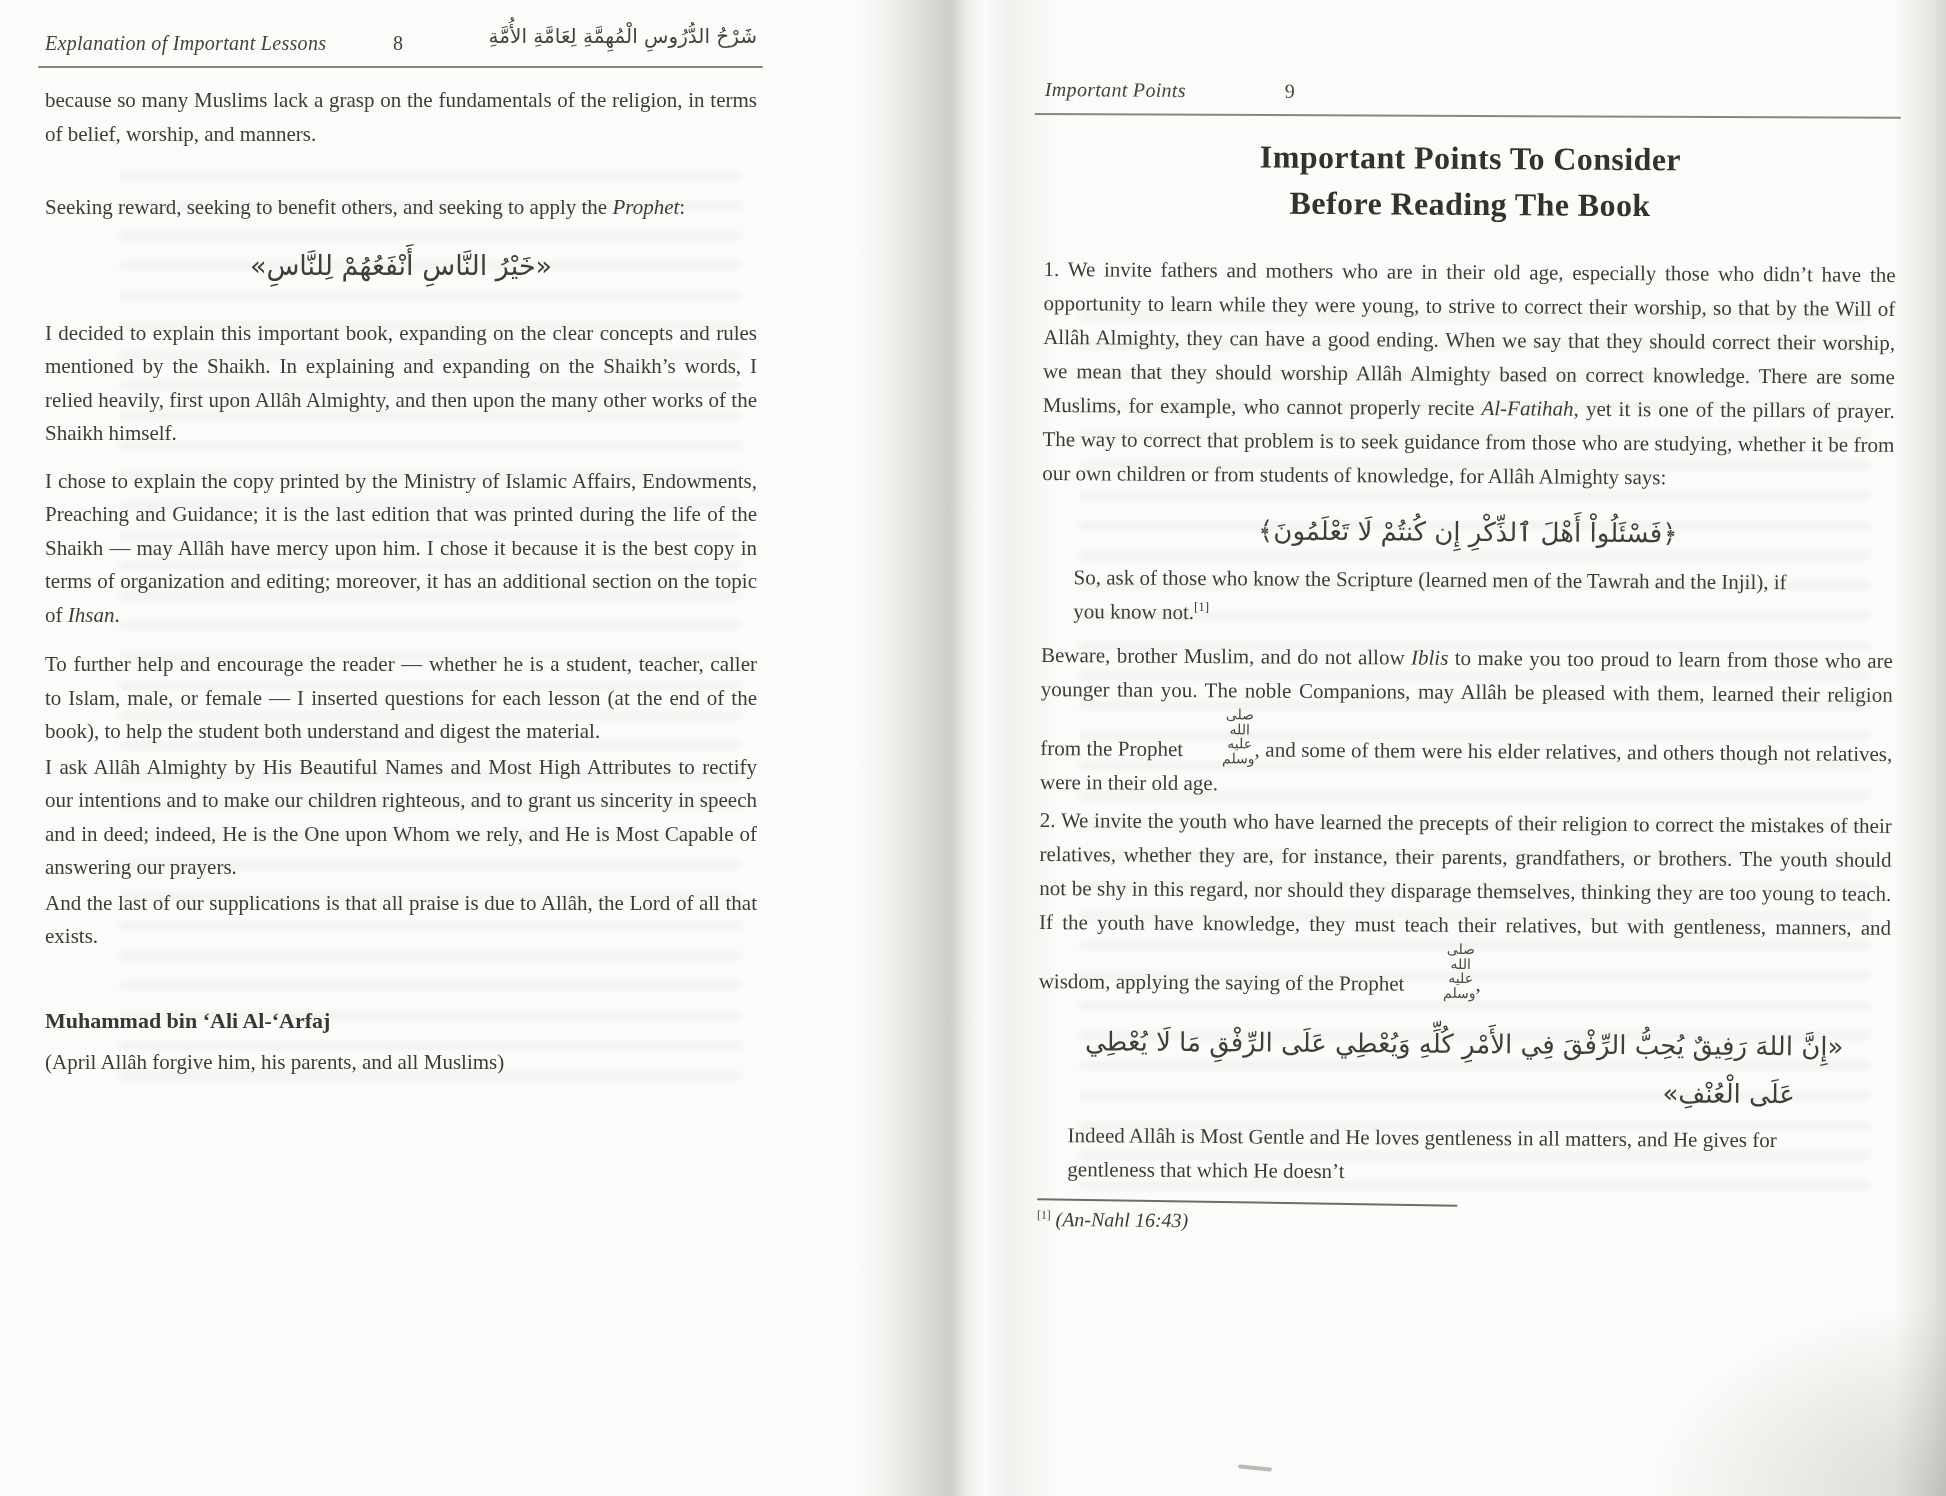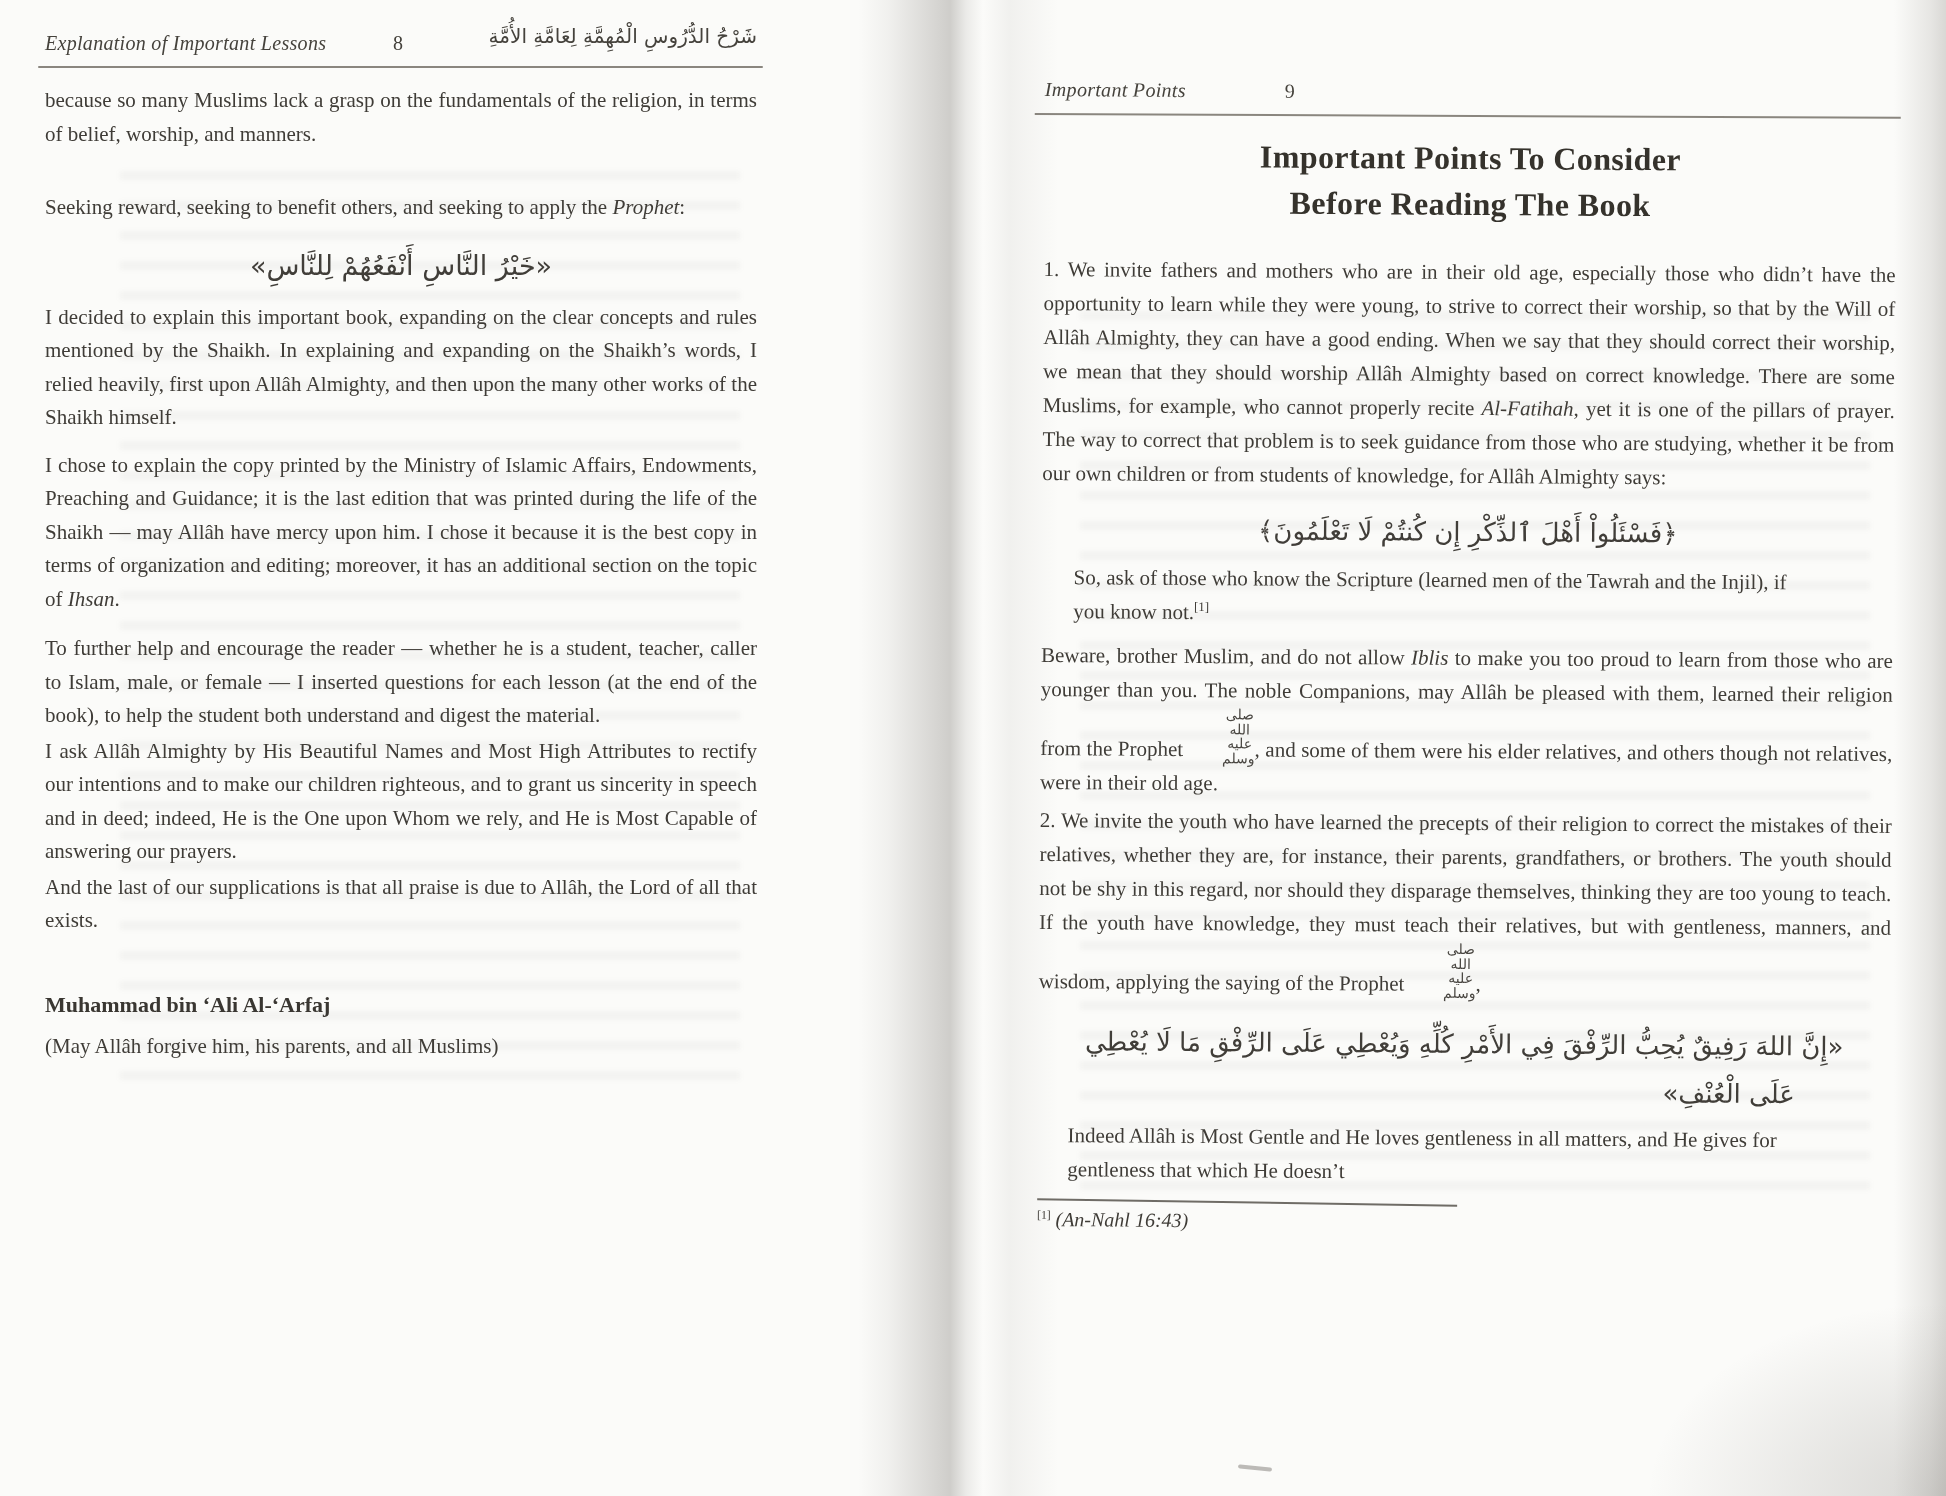--- a/index.html
+++ b/index.html
@@ -18,21 +18,21 @@
   .runhead .rh-title{font-style:italic;letter-spacing:0.3px;color:#45423c;}
   .runhead .rh-num{position:absolute;top:0;font-style:normal;color:#45423c;}
   .runhead .rh-ar{position:absolute;right:0;top:-8px;font-family:"DejaVu Sans",sans-serif;font-size:20px;direction:rtl;color:#45423c;margin-left:35px;}
   .head-rule{height:0;border-bottom:2px solid #8a867f;}
   .head-rule.left{width:725px;margin-left:-7px;border-radius:2px;}
   .head-rule.right{width:866px;margin-left:-10px;transform:rotate(-0.15deg);}
 
   
   .para{font-size:21px;line-height:33.5px;text-align:justify;margin:14px 0 0 0;}
   .right-content .para{line-height:34px;}
-  .mt8{margin-top:8px;}.mt10{margin-top:10px;}.mt12{margin-top:12px;}
+  .mt8{margin-top:8px;}.mt10{margin-top:10px;}.mt12{margin-top:28px;}
   .mt16{margin-top:16px;}.mt18{margin-top:18px;}.mt20{margin-top:20px;}
   .mt28{margin-top:28px;}.mt40{margin-top:40px;}.mt4{margin-top:4px;}
   .mt13{margin-top:2px;}.mt54{margin-top:54px;}
 
   .arabic{font-family:"DejaVu Sans",sans-serif;direction:rtl;unicode-bidi:isolate;color:#413e39;}
   .ar-center{text-align:center;font-size:26px;line-height:46px;}
   .ar-line2{text-align:right;padding-right:95px;font-size:26px;line-height:42px;}
   .translation{font-size:21px;line-height:34px;text-align:left;}
   .indent-85{margin-left:85px;}
   .indent-block{margin-left:32px;margin-right:80px;}
@@ -105,21 +105,21 @@
 
     <div class="arabic ar-center mt18" style="font-size:27px;">«خَيْرُ النَّاسِ أَنْفَعُهُمْ لِلنَّاسِ»</div>
 
     <p class="para mt12">I decided to explain this important book, expanding on the clear concepts and rules mentioned by the Shaikh. In explaining and expanding on the Shaikh’s words, I relied heavily, first upon Allâh Almighty, and then upon the many other works of the Shaikh himself.</p>
     <p class="para"><span>I chose to explain the copy printed by the Ministry of Islamic Affairs, Endowments, Preaching and Guidance; it is the last edition that was printed during the life of the Shaikh — may Allâh have mercy upon him. I chose it because it is the best copy in terms of organization and editing; moreover, it has an additional section on the topic of </span><i>Ihsan</i><span>.</span></p>
     <p class="para mt16">To further help and encourage the reader — whether he is a student, teacher, caller to Islam, male, or female — I inserted questions for each lesson (at the end of the book), to help the student both understand and digest the material.</p>
     <p class="para mt13">I ask Allâh Almighty by His Beautiful Names and Most High Attributes to rectify our intentions and to make our children righteous, and to grant us sincerity in speech and in deed; indeed, He is the One upon Whom we rely, and He is Most Capable of answering our prayers.</p>
     <p class="para mt13">And the last of our supplications is that all praise is due to Allâh, the Lord of all that exists.</p>
 
     <div class="signature mt54">Muhammad bin ‘Ali Al-‘Arfaj</div>
-    <div class="sig-note">(May Allâh forgive him, his parents, and all Muslims)</div>
+    <div class="sig-note">(April Allâh forgive him, his parents, and all Muslims)</div>
   </div>
 
   <div class="right-content">
     <div class="runhead">
       <span class="rh-title">Important Points</span>
       <span class="rh-num" style="left:240px;">9</span>
     </div>
     <div class="head-rule right"></div>
 
     <div class="page-title">

